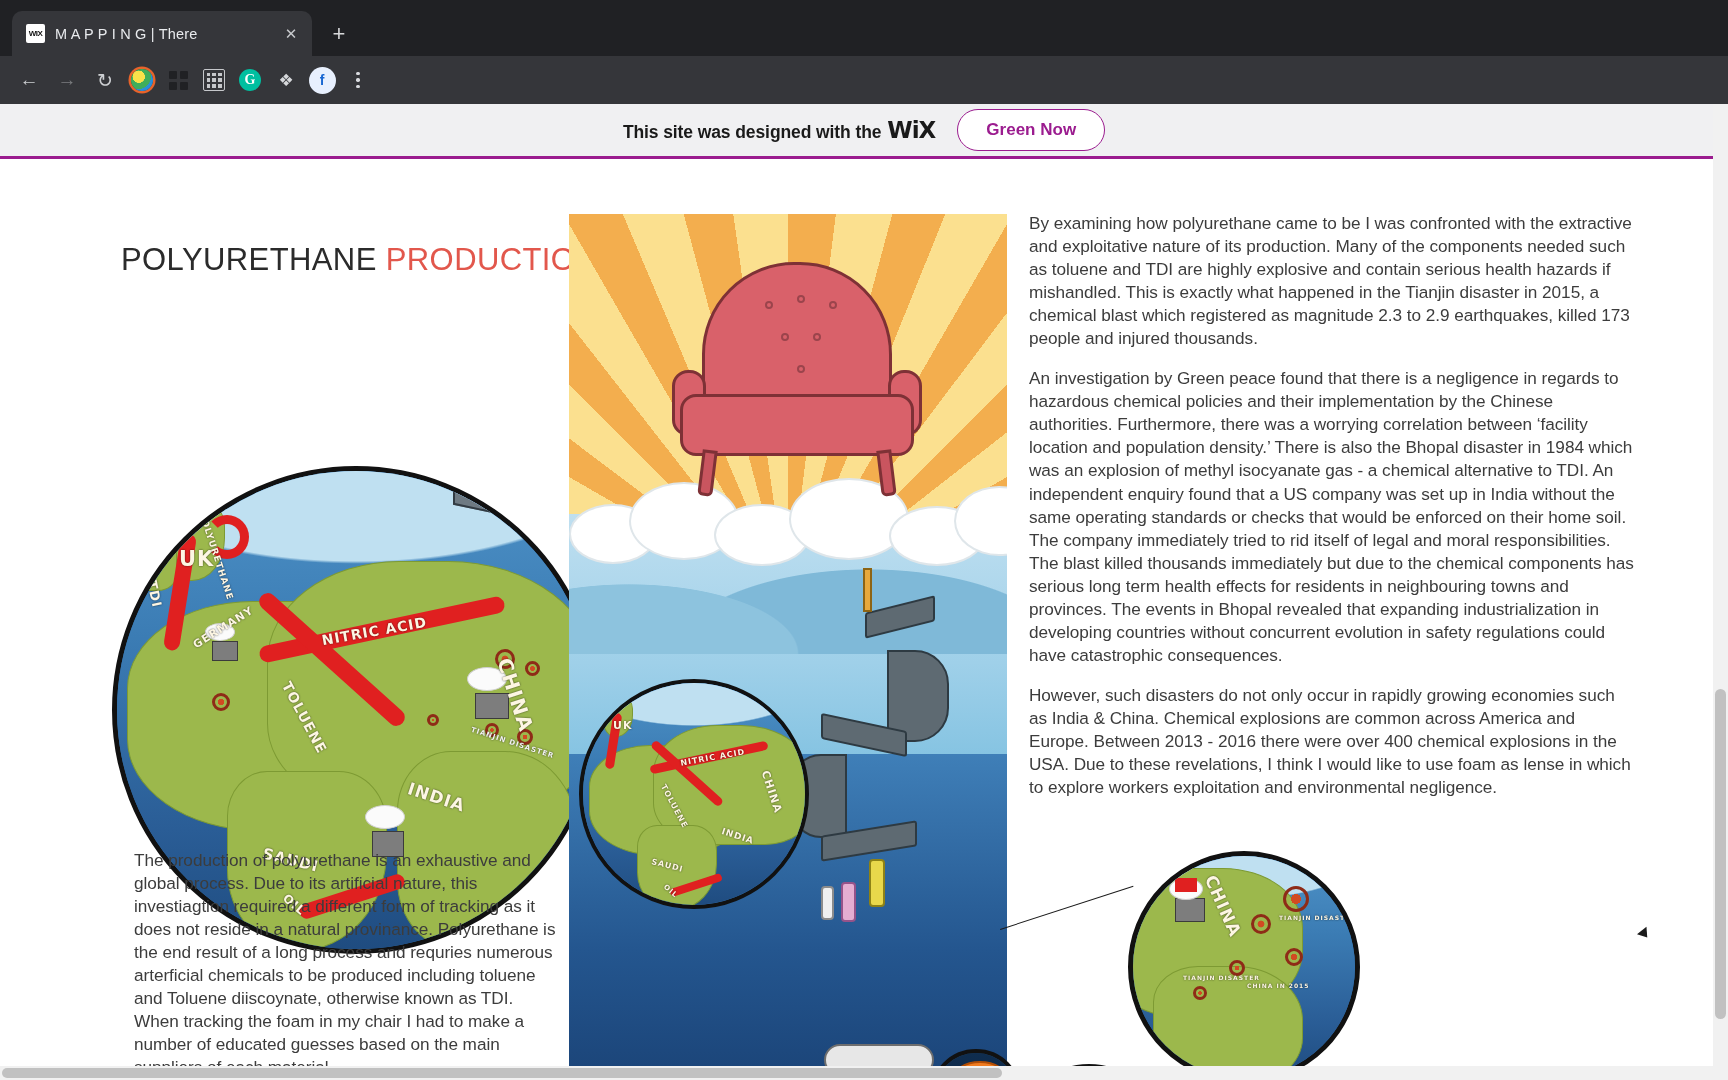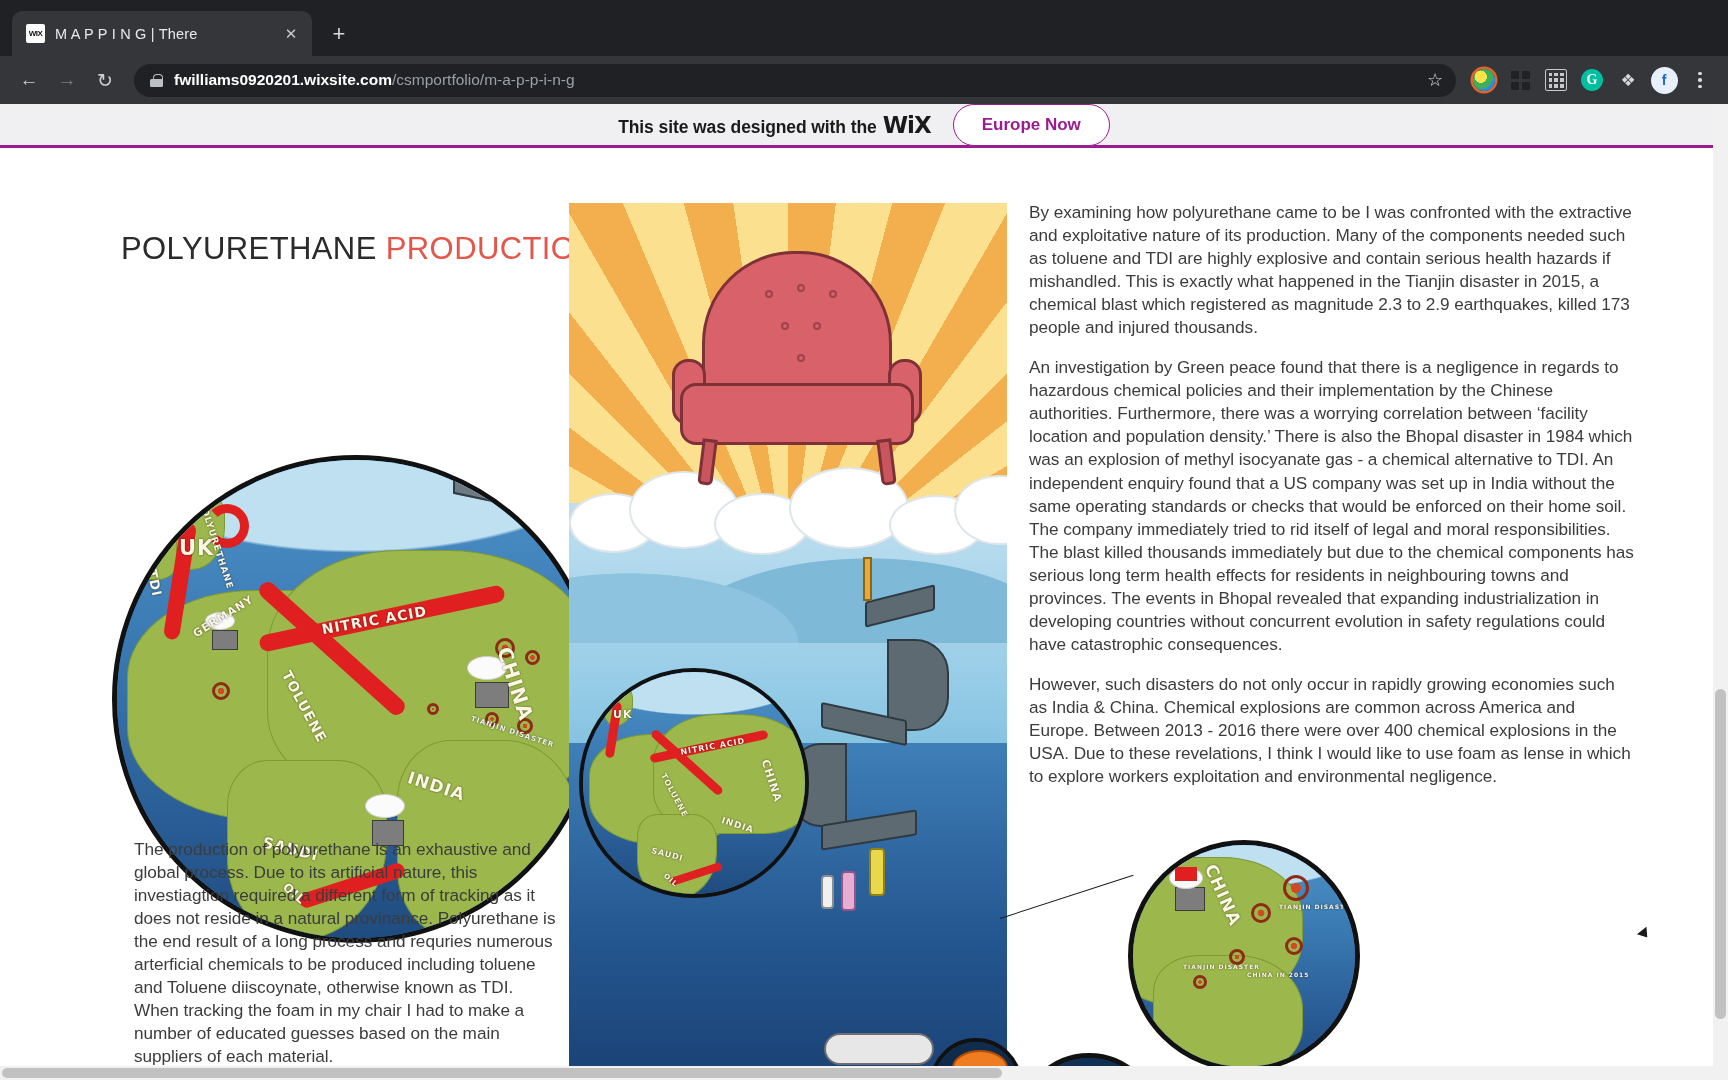--- a/index.html
+++ b/index.html
@@ -174,21 +174,21 @@
   
   .viewport {
     position: absolute;
     top: 104px; left: 0;
     width: 1728px; height: 976px;
     background: #ffffff;
     overflow: hidden;
   }
 
   .wix-banner {
-    height: 44px;
+    height: 55px;
     background: #f0f0f2;
     border-bottom: 3px solid #9b1c8f;
     display: flex;
     align-items: center;
     justify-content: center;
     gap: 22px;
   }
   .wix-text {
     font-size: 17.5px;
     color: #1a1a1a;
@@ -434,25 +434,20 @@
       <span class="tab-close">✕</span>
     </div>
     <div class="newtab">+</div>
   </div>
 
   <div class="toolbar">
     <div class="nav-btn">←</div>
     <div class="nav-btn fwd">→</div>
     <div class="nav-btn">↻</div>
 
-    <div class="omnibox">
-      <span class="lock"></span>
-      <span class="url"><b>fwilliams0920201.wixsite.com</b><span>/csmportfolio/m-a-p-p-i-n-g</span></span>
-      <span class="star">☆</span>
-    </div>
 
     <div class="ext">
         <span class="ico-globe"></span>
       </div>
     <div class="ext">
         <span class="ico-grid4">
           <i></i>
           <i></i>
           <i></i>
           <i></i>
@@ -489,21 +484,21 @@
       </div>
   </div>
 
   <div class="viewport">
 
     <div class="wix-banner">
       <div class="wix-text">
         <span>This site was designed with the</span>
         <span class="wix-logo">WiX</span>
       </div>
-      <div class="start-now">Europe Now</div>
+      <div class="start-now">Green Now</div>
     </div>
 
     <div class="content">
 
       <div class="heading" id="h-production">
         <span class="dark">POLYURETHANE</span>
         <span class="red">PRODUCTION</span>
       </div>
 
 

